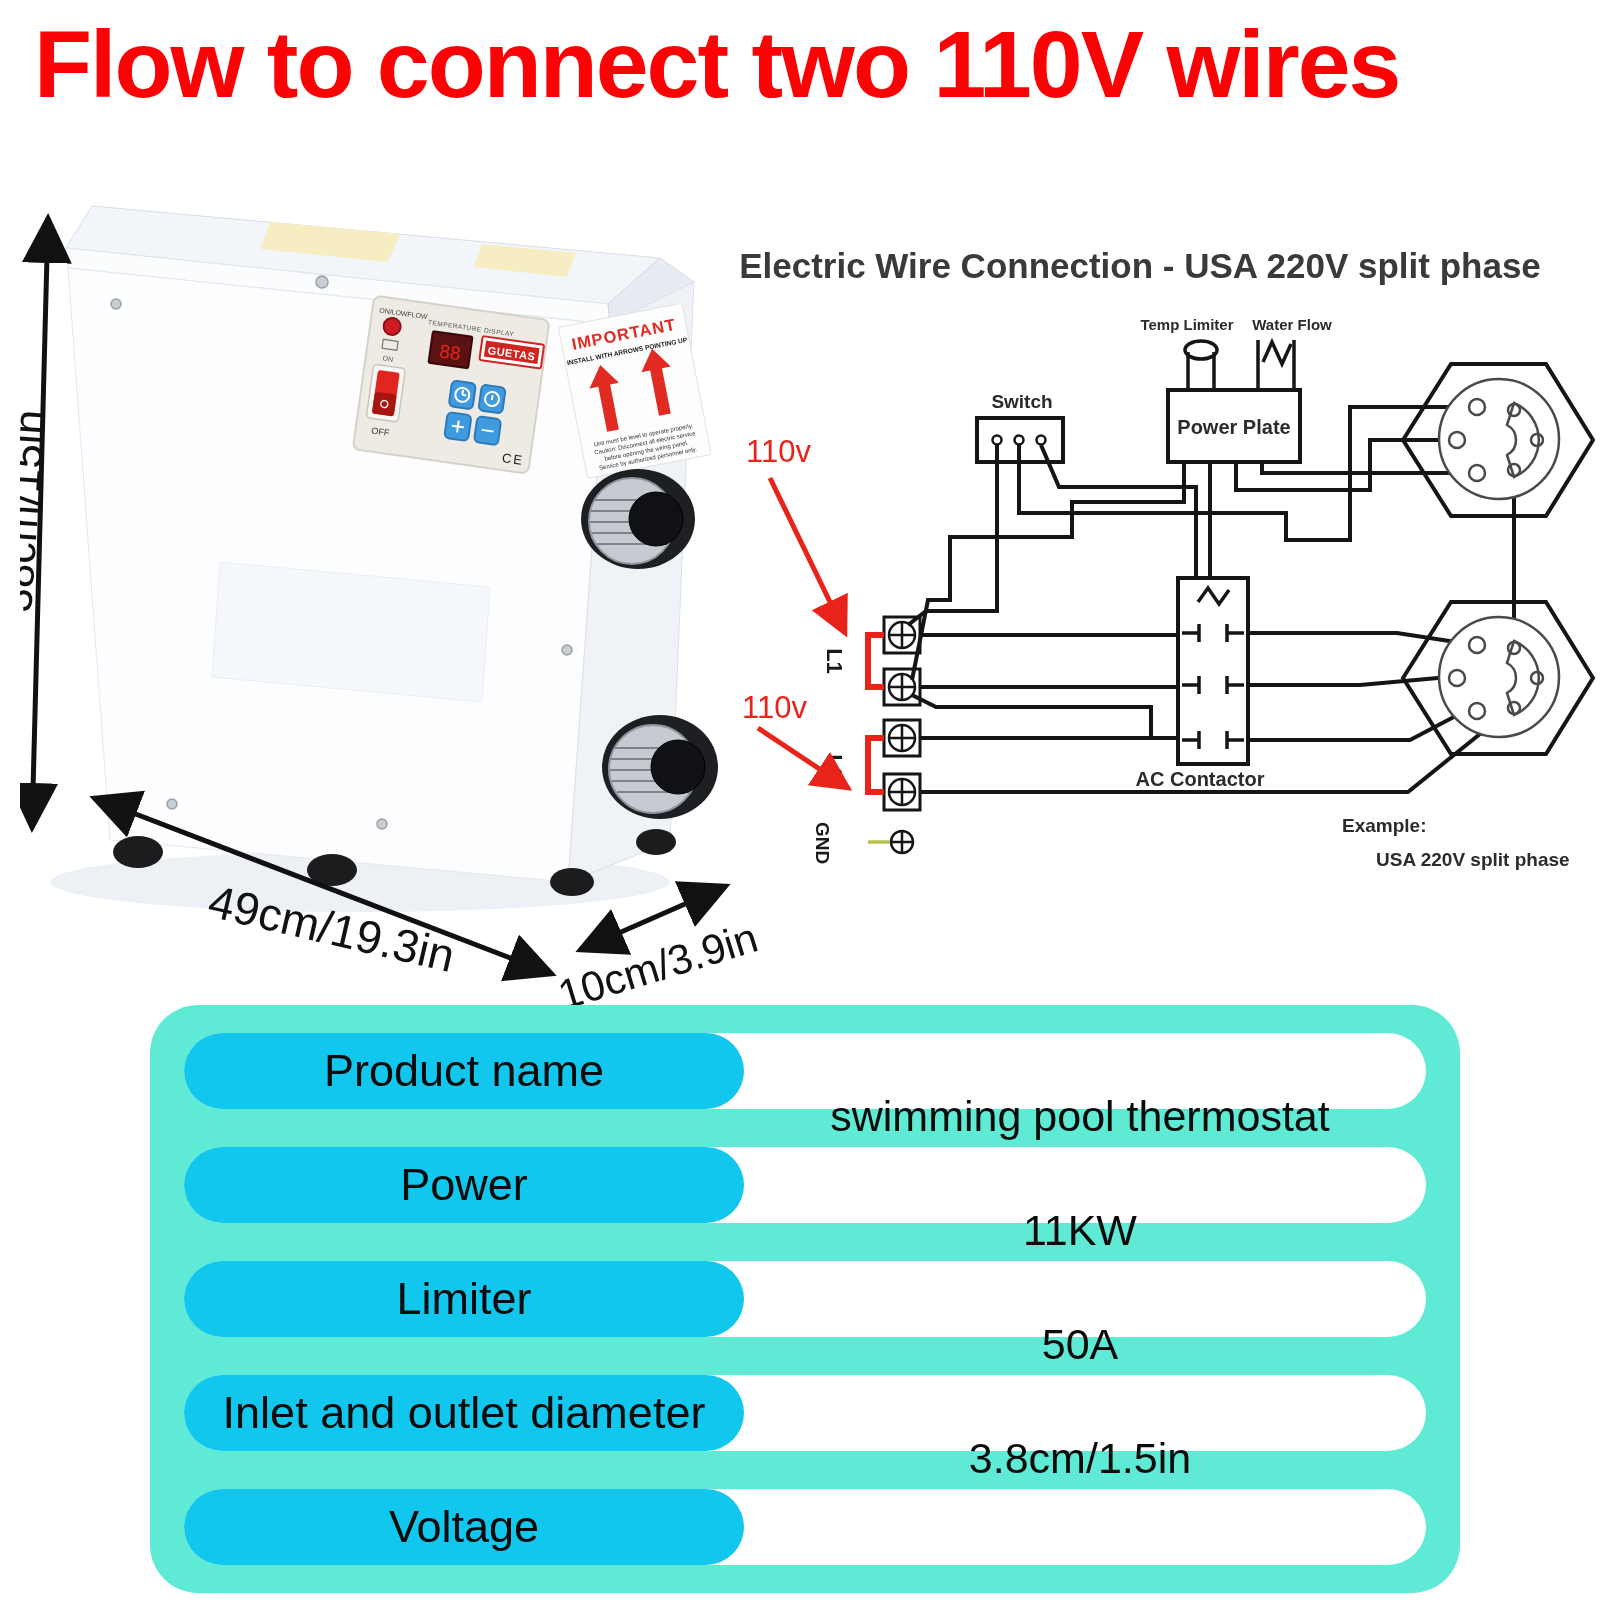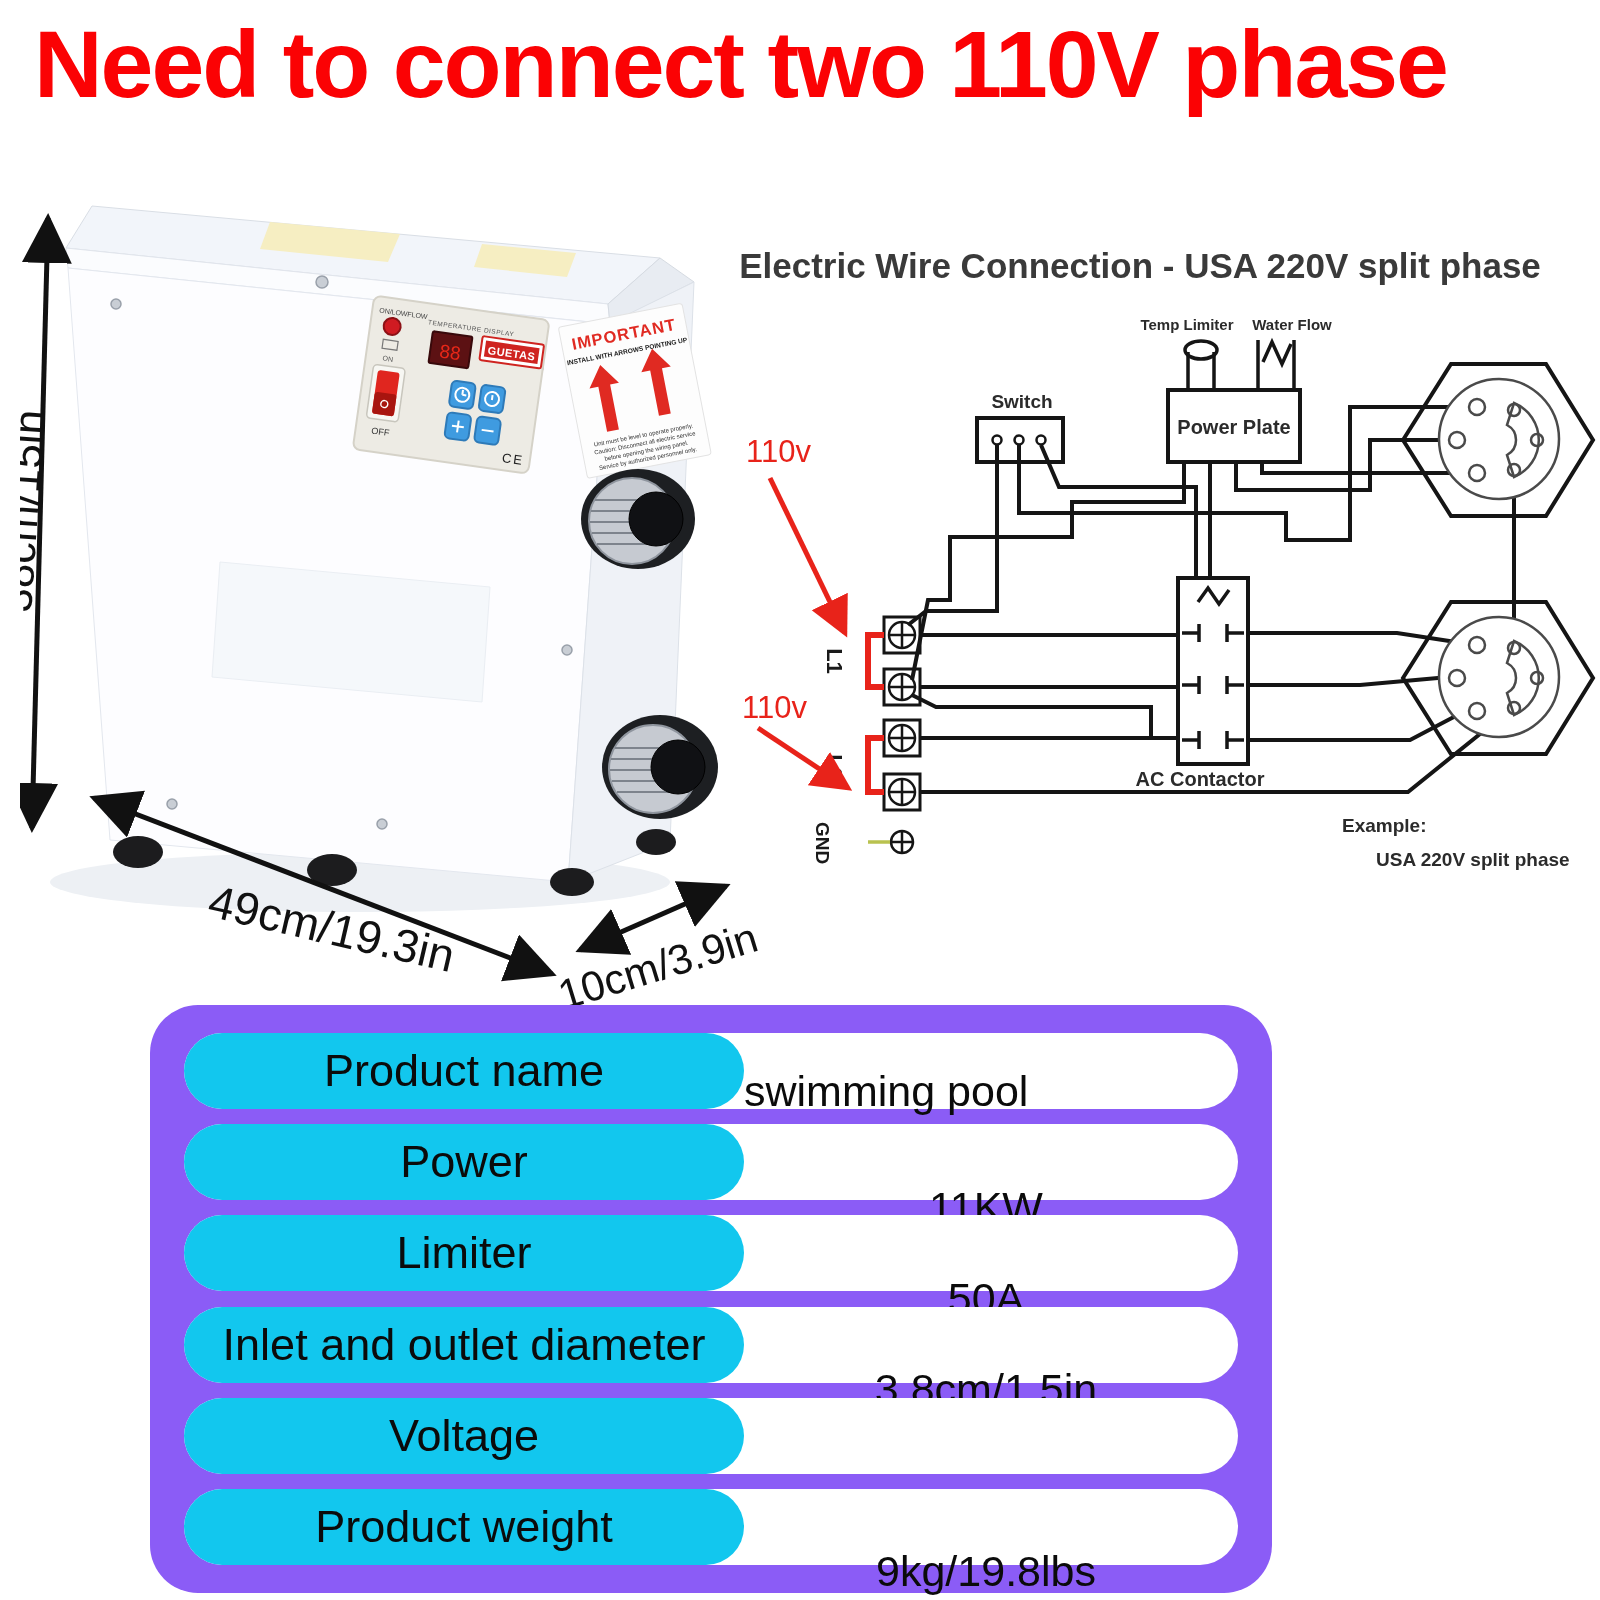--- a/index.html
+++ b/index.html
@@ -4,35 +4,35 @@
 <style>
   html,body{margin:0;padding:0;background:#ffffff;}
   body{width:1600px;height:1600px;position:relative;overflow:hidden;
        font-family:"Liberation Sans","DejaVu Sans",sans-serif;}
   .title{position:absolute;left:34px;top:10px;width:1560px;
          font-size:95px;font-weight:bold;color:#fb0204;letter-spacing:-2px;
          white-space:nowrap;}
   svg text{font-family:"Liberation Sans","DejaVu Sans",sans-serif;}
   .product-svg{position:absolute;left:20px;top:182px;width:760px;height:835px;}
   .diagram-svg{position:absolute;left:720px;top:240px;width:880px;height:660px;}
-  .spec{position:absolute;left:150px;top:1005px;width:1122px;height:588px;
-        background:#8b5cf6;border-radius:48px;box-sizing:border-box;
+  .spec{position:absolute;left:150px;top:1005px;width:1310px;height:588px;
+        background:#5eead4;border-radius:48px;box-sizing:border-box;
         padding:28px 34px;display:flex;flex-direction:column;justify-content:space-between;}
   .row{position:relative;height:76px;background:#ffffff;border-radius:38px;}
   .pill{position:absolute;left:0;top:0;width:560px;height:76px;border-radius:38px;
         background:#12c7ee;display:flex;align-items:center;justify-content:center;
         font-size:45px;color:#0b0b0b;}
   .val{position:absolute;left:560px;top:0;right:10px;height:76px;display:flex;
        align-items:center;justify-content:center;font-size:43px;color:#0b0b0b;margin-top:45px;}
   .vbold{font-weight:bold;font-size:48px;margin-left:14px;}
 </style>
 </head>
 <body>
 
-<div class="title">Need to connect two 110V phase</div>
+<div class="title">Flow to connect two 110V wires</div>
 
 <svg class="product-svg" viewBox="0 0 760 835">
   <defs>
     <marker id="ahB" markerWidth="12" markerHeight="12" refX="9" refY="5" orient="auto-start-reverse">
       <path d="M0,0 L10,5 L0,10 Z" fill="#111"></path>
     </marker>
   </defs>
 
   <ellipse cx="340" cy="700" rx="310" ry="30" fill="#edf0f4"></ellipse>
 
@@ -314,19 +314,13 @@
   </div>
   <div class="row">
     <div class="pill">Inlet and outlet diameter</div>
     <div class="val">
         <span>3.8cm/1.5in</span>
       </div>
   </div>
   <div class="row">
     <div class="pill">Voltage</div>
   </div>
-  <div class="row">
-    <div class="pill">Product weight</div>
-    <div class="val">
-        <span>9kg/19.8lbs</span>
-      </div>
-  </div>
 </div>
 
 </body></html>

